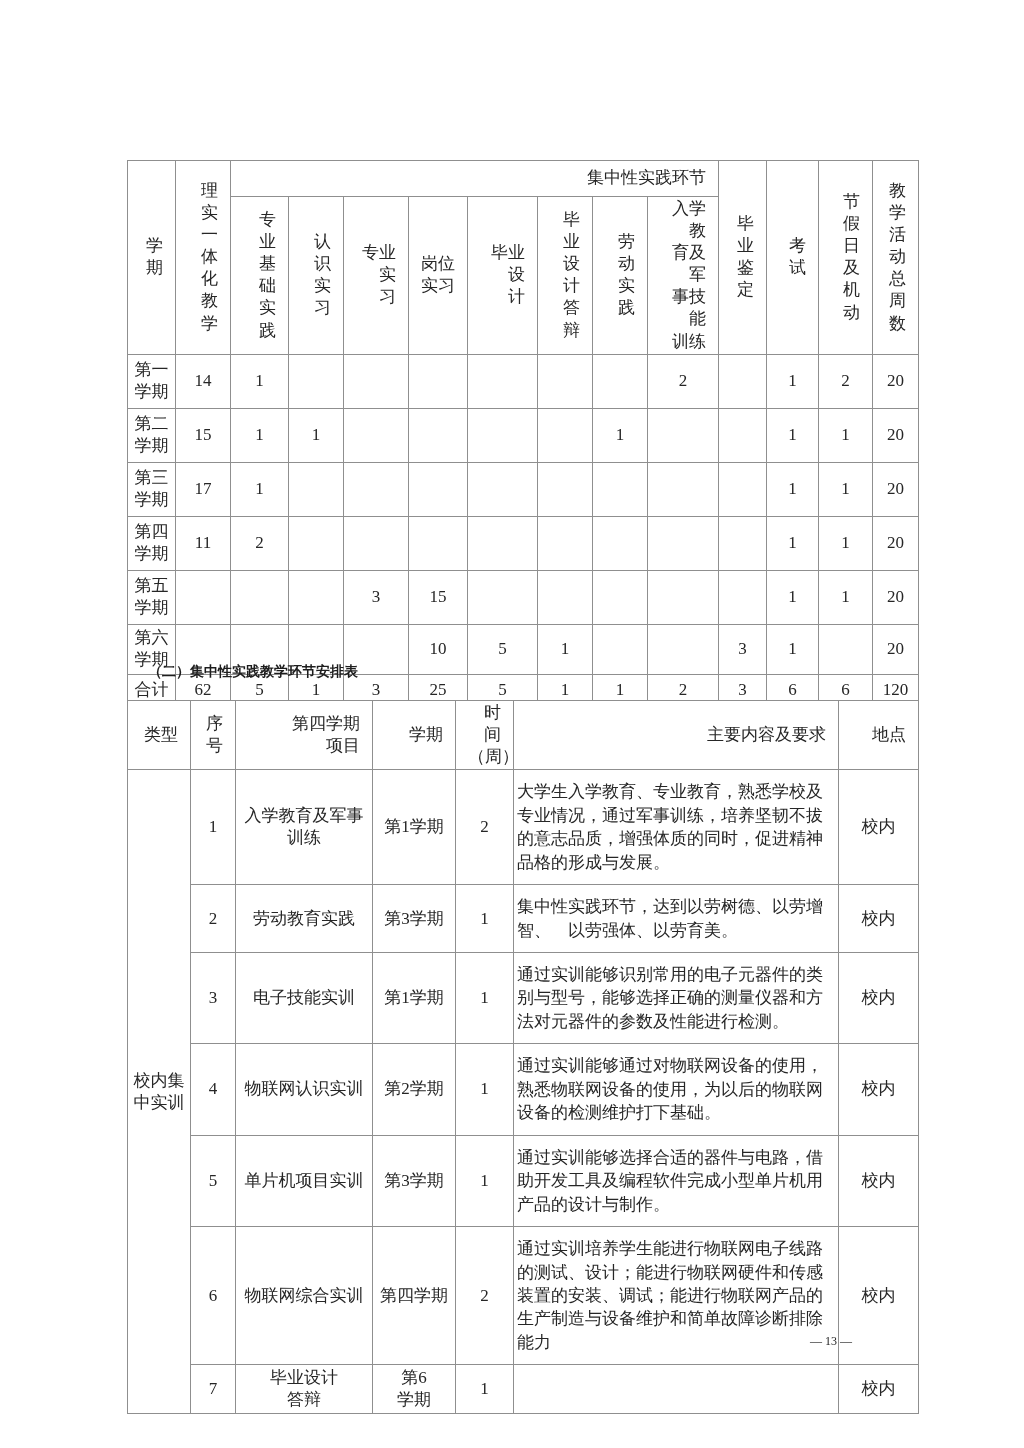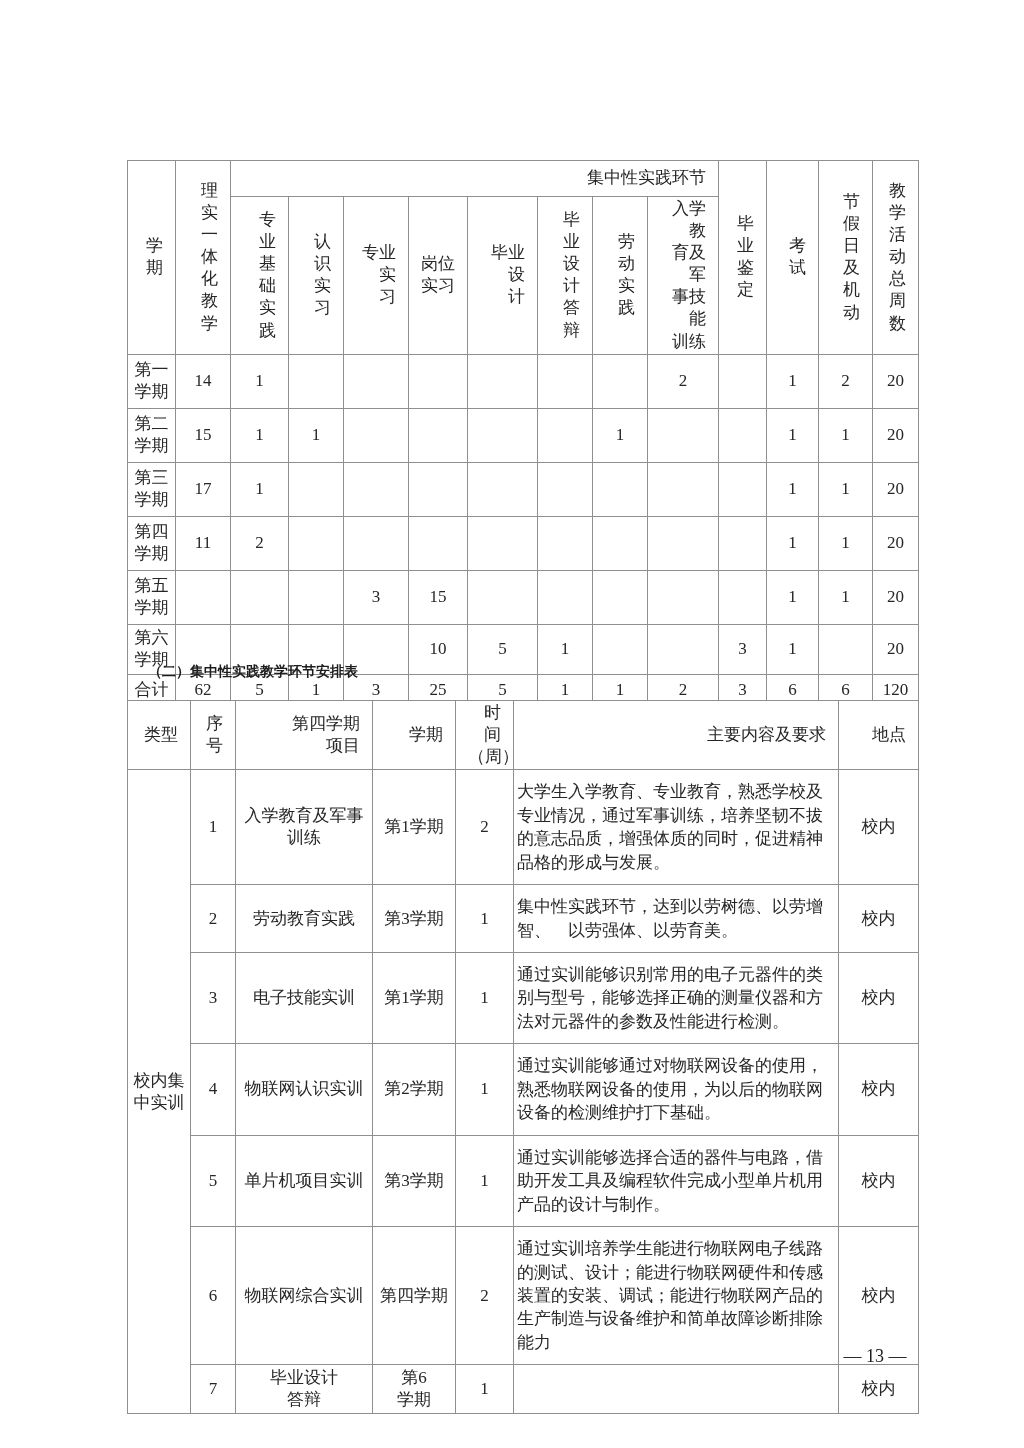--- a/index.html
+++ b/index.html
@@ -28,21 +28,21 @@
     text-align:left;
     padding:10px 3px;
     line-height:1.38;
   }
   .doc-title{
     position:absolute;left:148px;top:663px;
     font-size:14px;font-weight:bold;color:#1d1d1d;
   }
   .footer{
     position:absolute;left:810px;top:1334px;width:130px;
-    text-align:center;font-size:18px;color:#1d1d1d;margin-top:12px;
+    text-align:left;font-size:12px;color:#1d1d1d;
   }
 </style>
 </head>
 <body>
 
 <div class="page">
 
   <table class="t1">
     <colgroup>
       <col style="width:48px">

